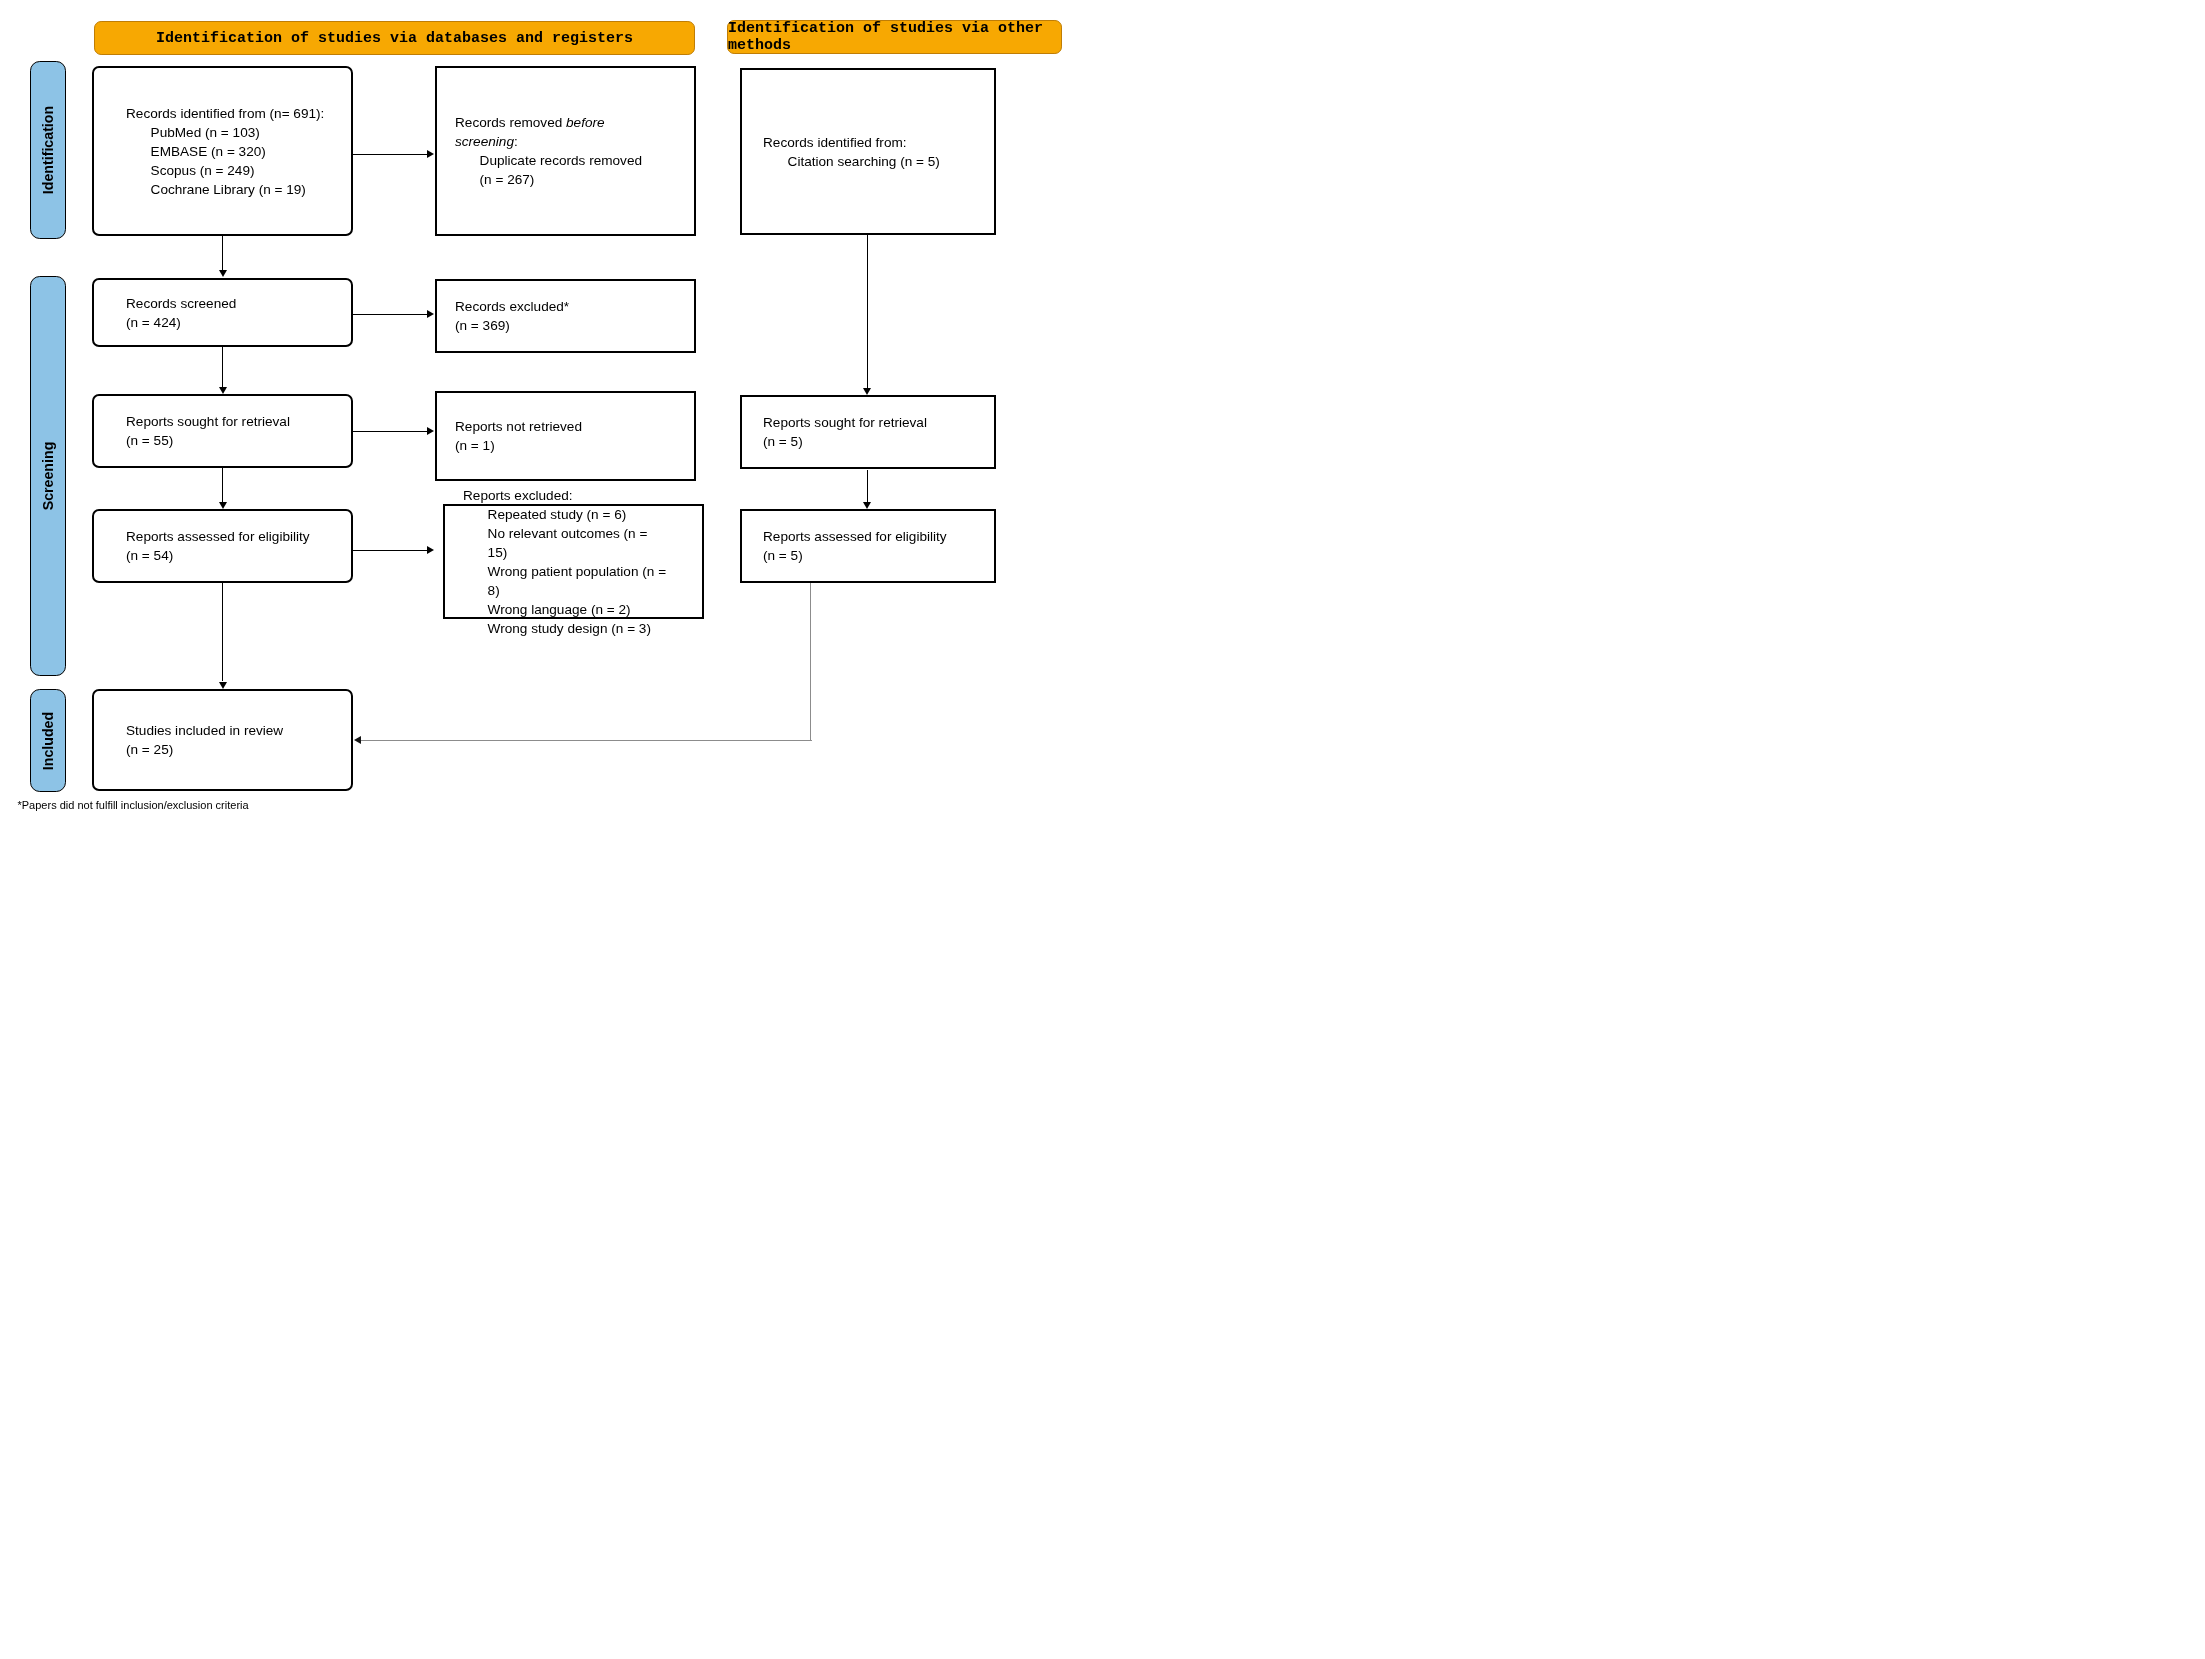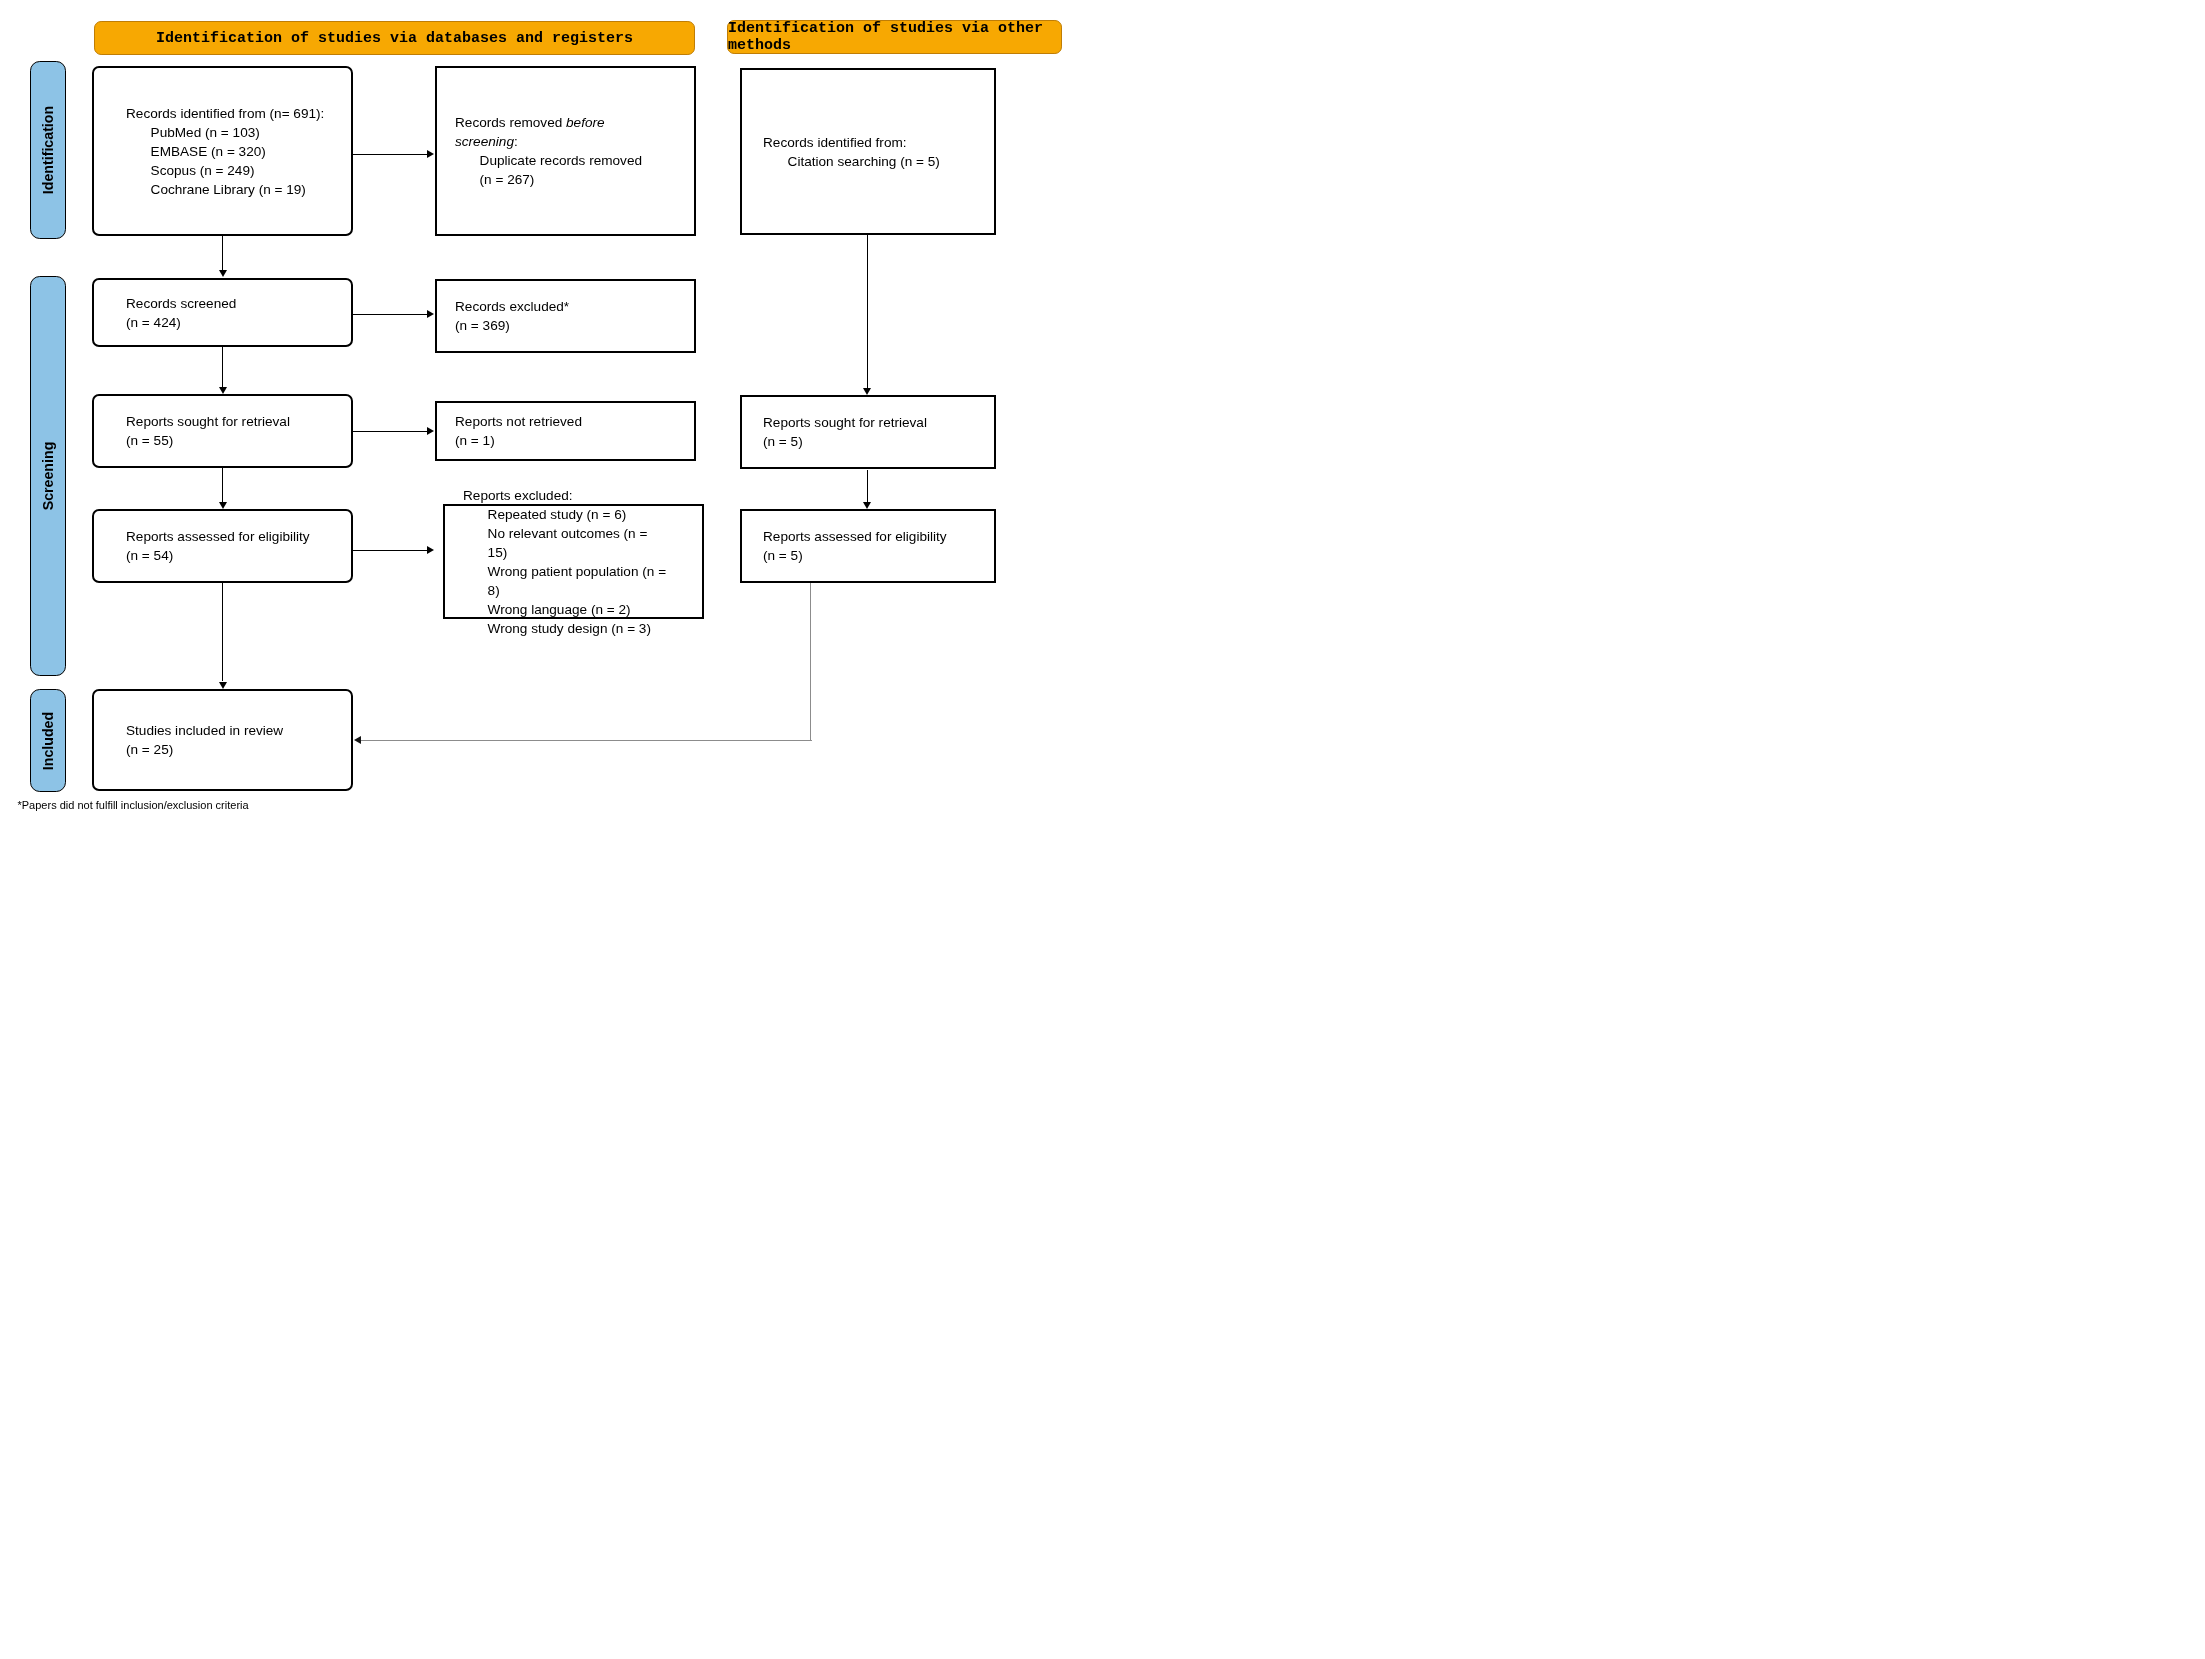--- a/index.html
+++ b/index.html
@@ -103,21 +103,21 @@
 <div class="box padM" style="left:435px;top:279px;width:261px;height:74px">
   <div class="ln">Records excluded*</div>
   <div class="ln">(n = 369)</div>
 </div>
 
 <div class="box padL" style="left:92px;top:394px;width:261px;height:74px">
   <div class="ln">Reports sought for retrieval</div>
   <div class="ln">(n = 55)</div>
 </div>
 
-<div class="box padM" style="left:435px;top:401px;width:261px;height:60px">
+<div class="box padM" style="left:435px;top:391px;width:261px;height:90px">
   <div class="ln">Reports not retrieved</div>
   <div class="ln">(n = 1)</div>
 </div>
 
 <div class="box padR" style="left:740px;top:395px;width:256px;height:74px">
   <div class="ln">Reports sought for retrieval</div>
   <div class="ln">(n = 5)</div>
 </div>
 
 <div class="box padL" style="left:92px;top:509px;width:261px;height:74px">

